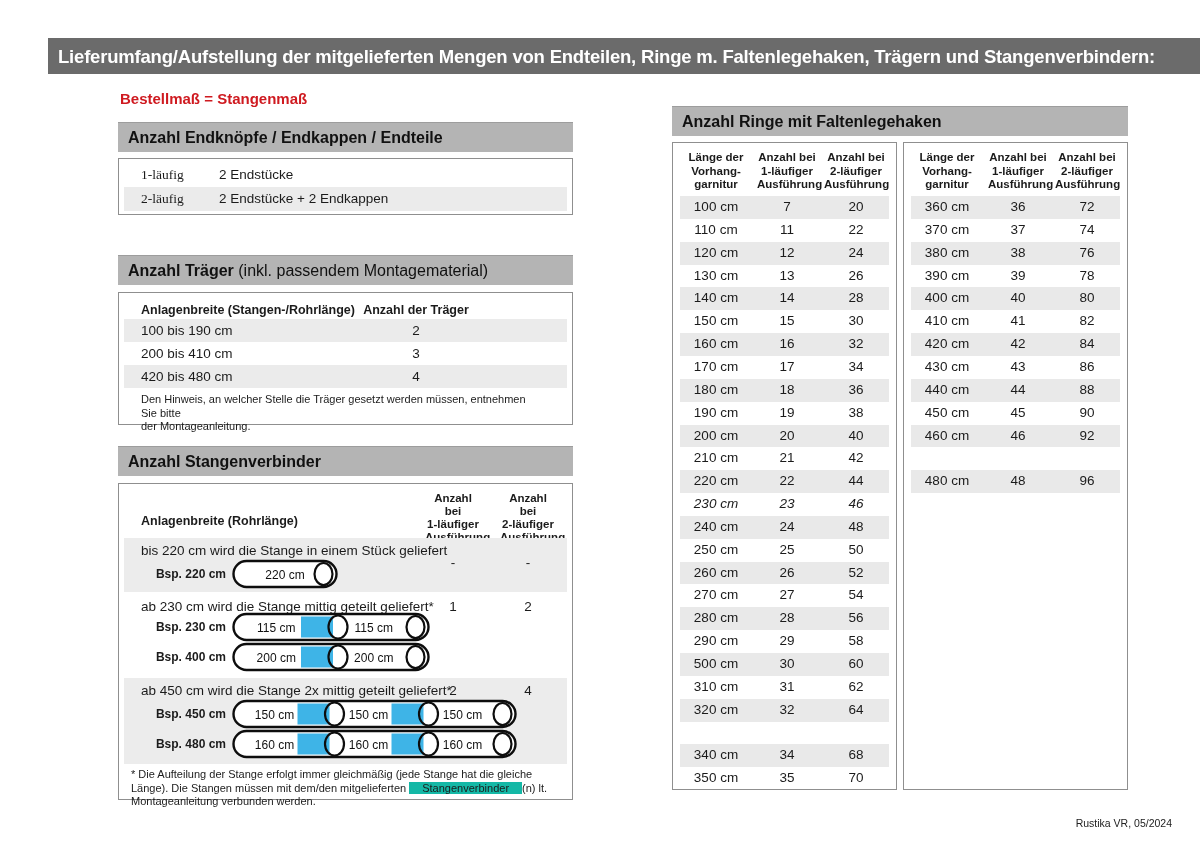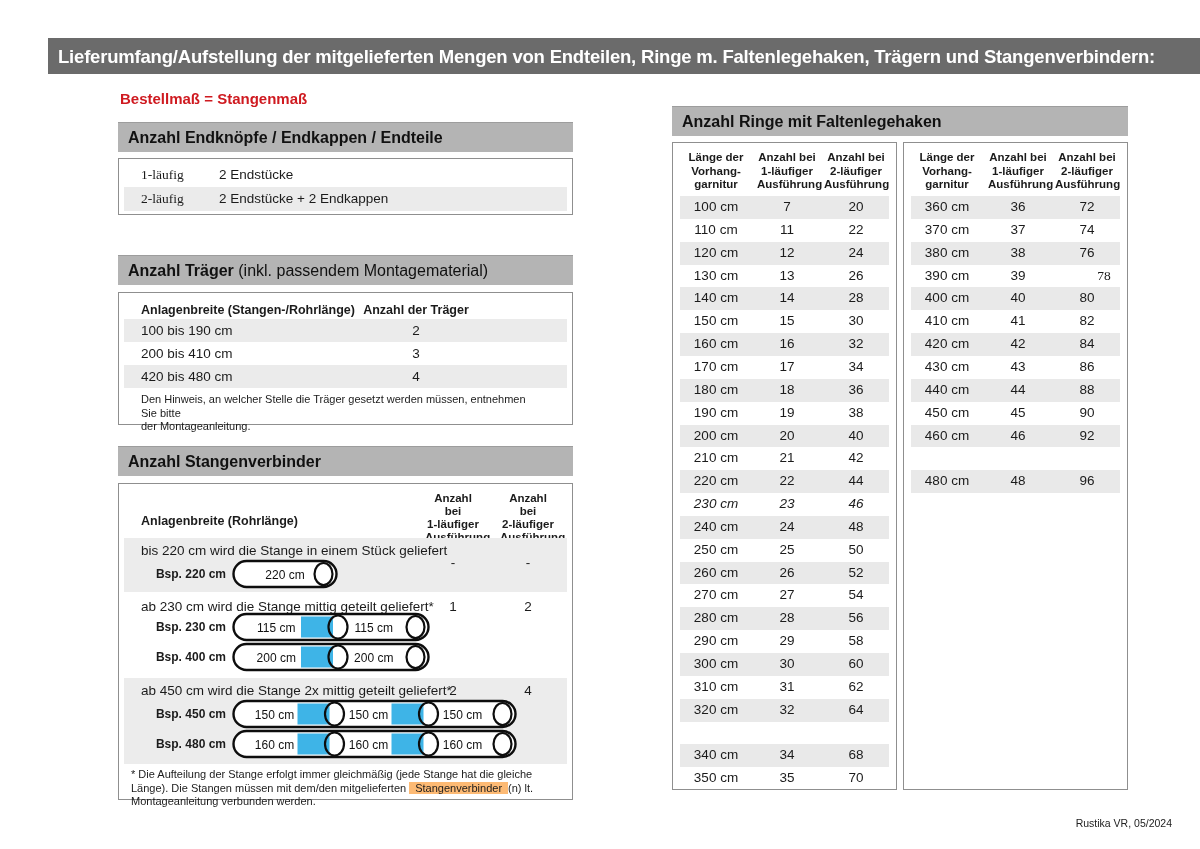--- a/index.html
+++ b/index.html
@@ -59,21 +59,21 @@
   .vb-h1{left:22px;top:30px;font-size:12.5px;font-weight:bold;}
   .vb-h2{left:306px;top:8px;width:56px;text-align:center;font-size:11.5px;font-weight:bold;line-height:13px;}
   .vb-h3{left:381px;top:8px;width:56px;text-align:center;font-size:11.5px;font-weight:bold;line-height:13px;}
   .vb-group{position:absolute;left:5px;width:443px;}
   .vb-group.gray{background:#ececec;}
   .vb-text{position:absolute;left:17px;font-size:13.5px;line-height:18px;}
   .vb-val{position:absolute;width:56px;text-align:center;font-size:13.5px;line-height:18px;}
   .vb-rod-label{position:absolute;left:20px;width:82px;text-align:right;font-size:12px;font-weight:bold;line-height:16px;}
   .vb-rod{position:absolute;}
   .vb-foot{left:12px;top:284px;width:436px;font-size:11px;line-height:13.5px;}
-  .hl{background:#fdba74;padding:0 6px;}
+  .hl{background:#14b8a6;padding:0 13px;}
 
   
   .bar-ringe{left:672px;top:106px;width:456px;}
   .box-ringe-l{left:672px;top:142px;width:225px;height:648px;}
   .box-ringe-r{left:903px;top:142px;width:225px;height:648px;}
   .rg-head{position:absolute;top:8px;font-size:11.5px;font-weight:bold;line-height:13.5px;text-align:center;white-space:pre-line;}
   .rg-row{position:absolute;left:7px;width:209px;font-size:13.5px;}
   .rg-row.gray{background:#e9e9e9;}
   .rg-row span{position:absolute;top:0;text-align:center;}
 
@@ -304,21 +304,21 @@
       <span style="left: 0px; width: 72px;">280 cm</span>
       <span style="left: 77px; width: 60px;">28</span>
       <span style="left: 146px; width: 60px;">56</span>
     </div>
     <div class="rg-row" style="top: 487.15px; height: 22.85px; line-height: 22.85px;">
       <span style="left: 0px; width: 72px;">290 cm</span>
       <span style="left: 77px; width: 60px;">29</span>
       <span style="left: 146px; width: 60px;">58</span>
     </div>
     <div class="rg-row gray" style="top: 510px; height: 22.85px; line-height: 22.85px;">
-      <span style="left: 0px; width: 72px;">300 cm</span>
+      <span style="left: 0px; width: 72px;">500 cm</span>
       <span style="left: 77px; width: 60px;">30</span>
       <span style="left: 146px; width: 60px;">60</span>
     </div>
     <div class="rg-row" style="top: 532.85px; height: 22.85px; line-height: 22.85px;">
       <span style="left: 0px; width: 72px;">310 cm</span>
       <span style="left: 77px; width: 60px;">31</span>
       <span style="left: 146px; width: 60px;">62</span>
     </div>
     <div class="rg-row gray" style="top: 555.7px; height: 22.85px; line-height: 22.85px;">
       <span style="left: 0px; width: 72px;">320 cm</span>
@@ -357,21 +357,21 @@
       <span style="left: 146px; width: 60px;">74</span>
     </div>
     <div class="rg-row gray" style="top: 98.7px; height: 22.85px; line-height: 22.85px;">
       <span style="left: 0px; width: 72px;">380 cm</span>
       <span style="left: 77px; width: 60px;">38</span>
       <span style="left: 146px; width: 60px;">76</span>
     </div>
     <div class="rg-row" style="top: 121.55px; height: 22.85px; line-height: 22.85px;">
       <span style="left: 0px; width: 72px;">390 cm</span>
       <span style="left: 77px; width: 60px;">39</span>
-      <span style="left: 163px; width: 60px; font-family: Liberation Serif, serif;">78</span>
+      <span style="left: 146px; width: 60px;">78</span>
     </div>
     <div class="rg-row gray" style="top: 144.4px; height: 22.85px; line-height: 22.85px;">
       <span style="left: 0px; width: 72px;">400 cm</span>
       <span style="left: 77px; width: 60px;">40</span>
       <span style="left: 146px; width: 60px;">80</span>
     </div>
     <div class="rg-row" style="top: 167.25px; height: 22.85px; line-height: 22.85px;">
       <span style="left: 0px; width: 72px;">410 cm</span>
       <span style="left: 77px; width: 60px;">41</span>
       <span style="left: 146px; width: 60px;">82</span>

